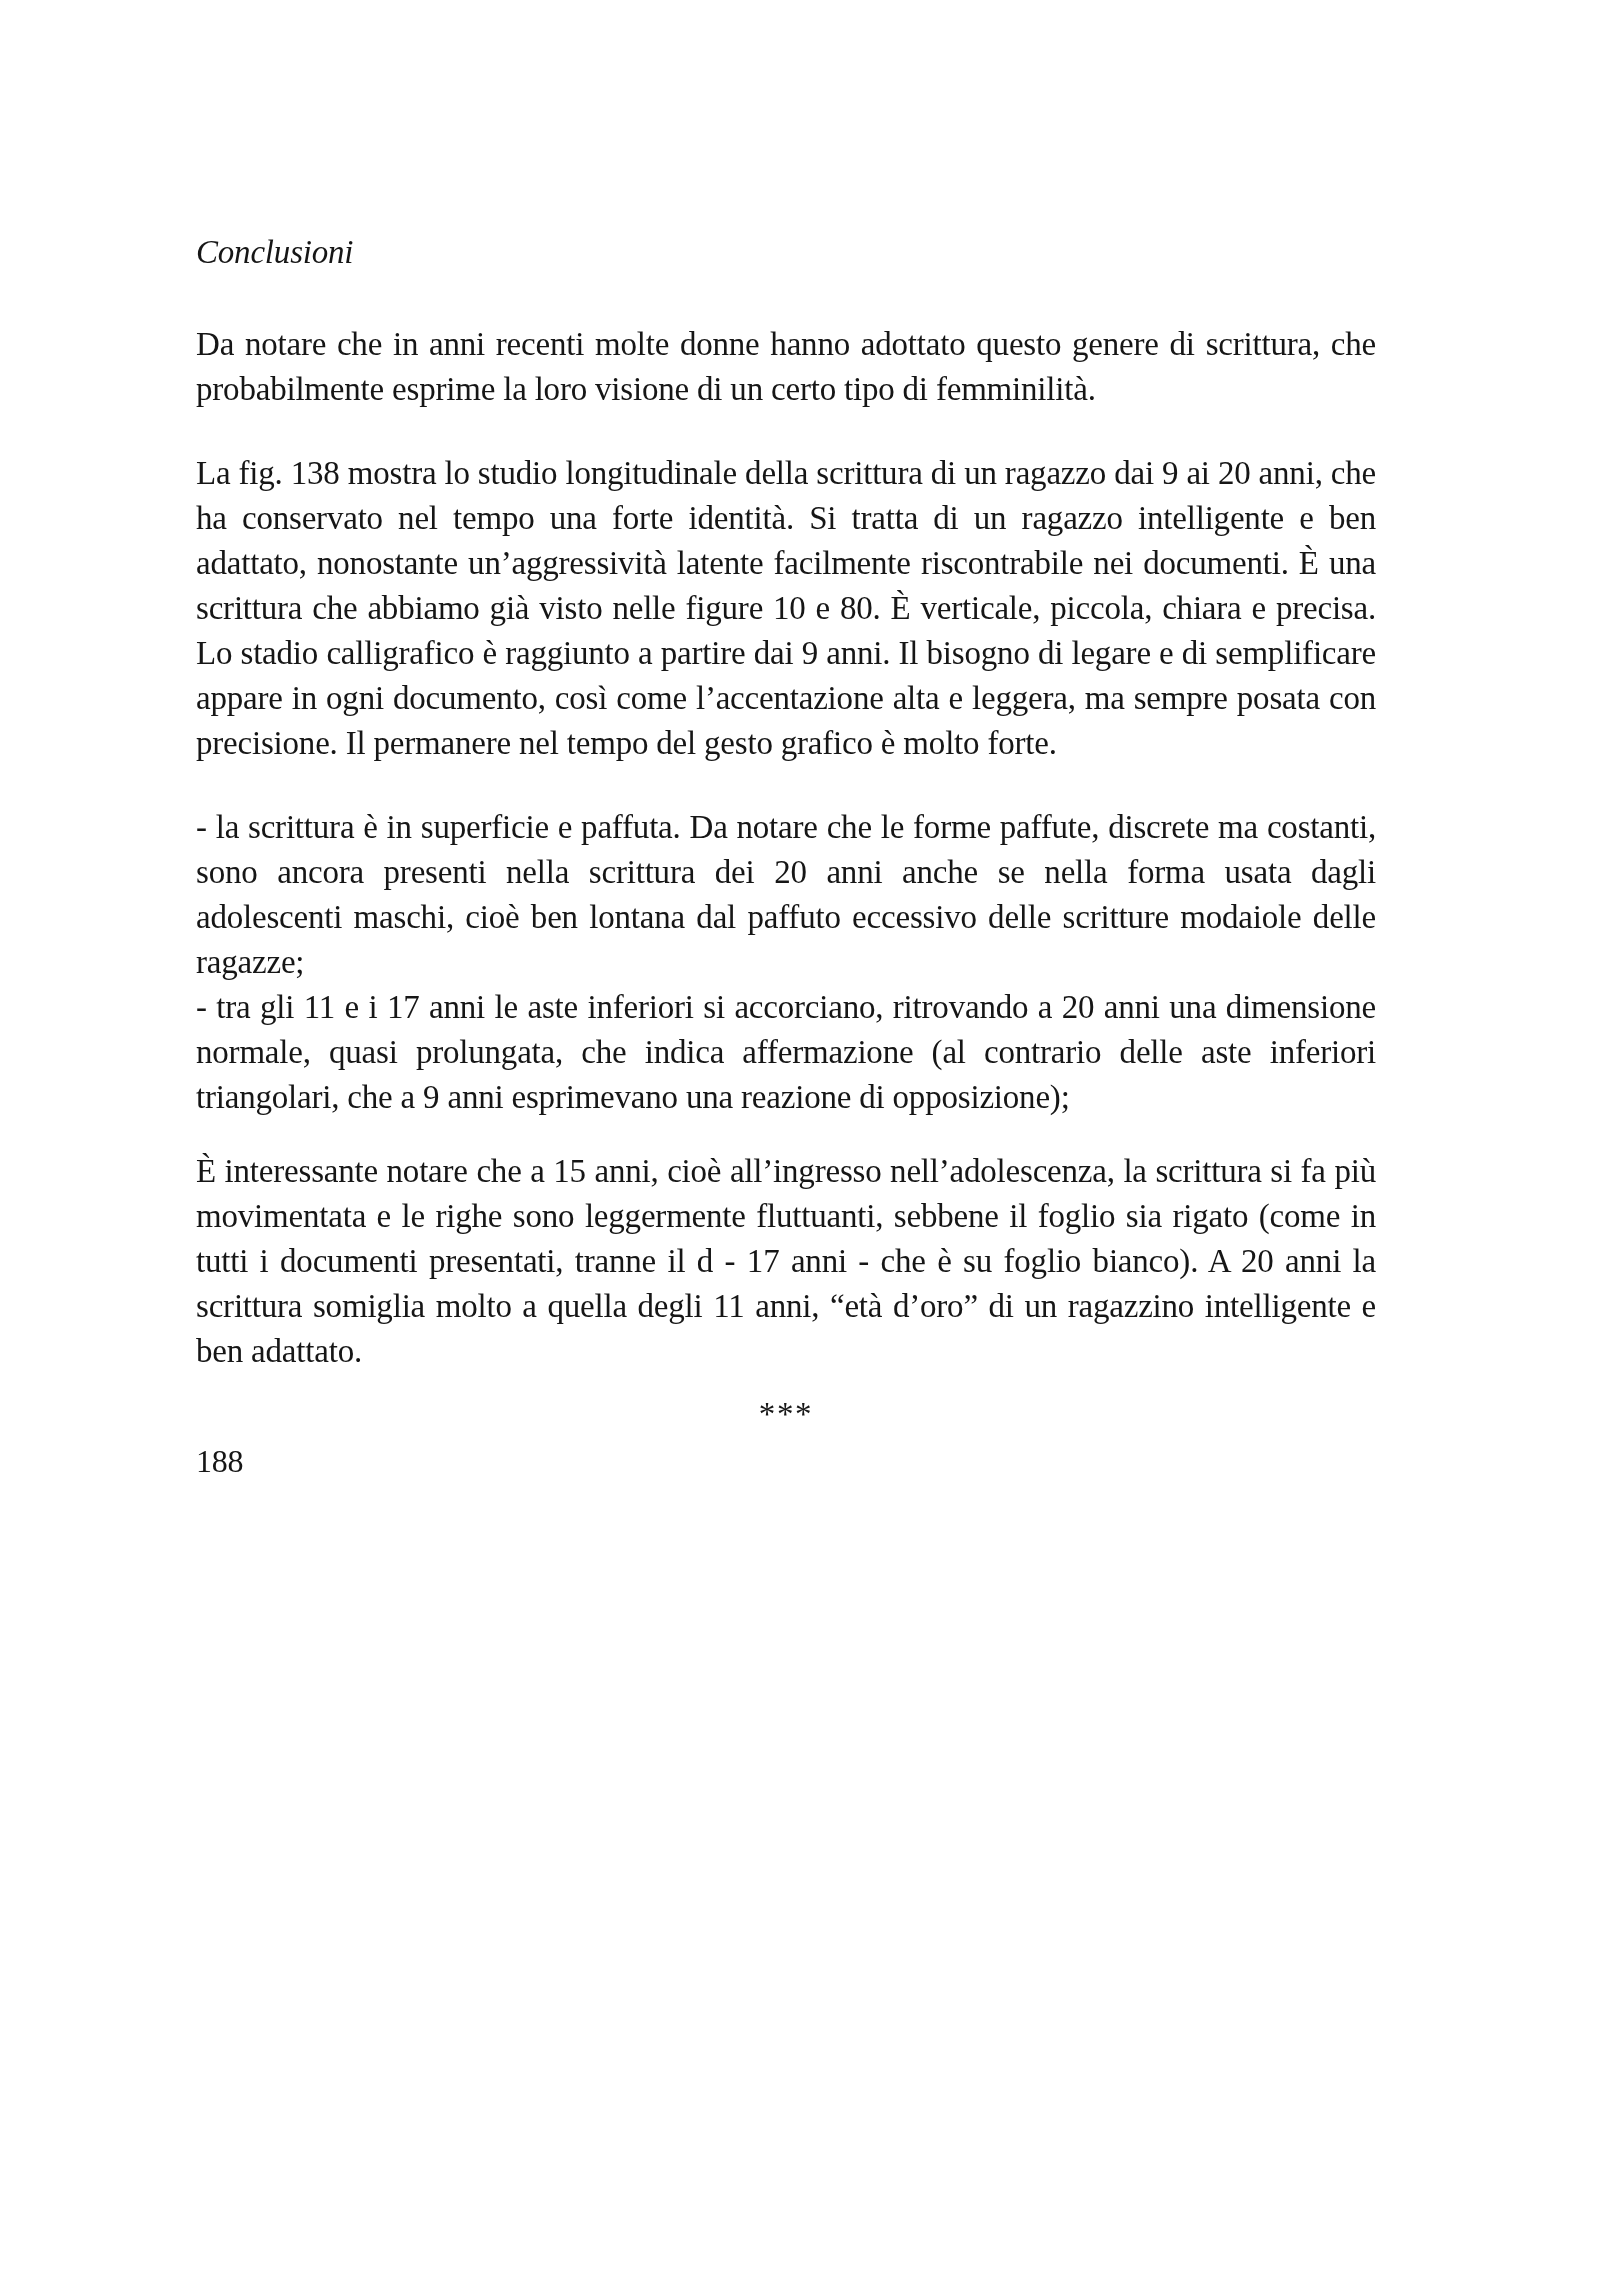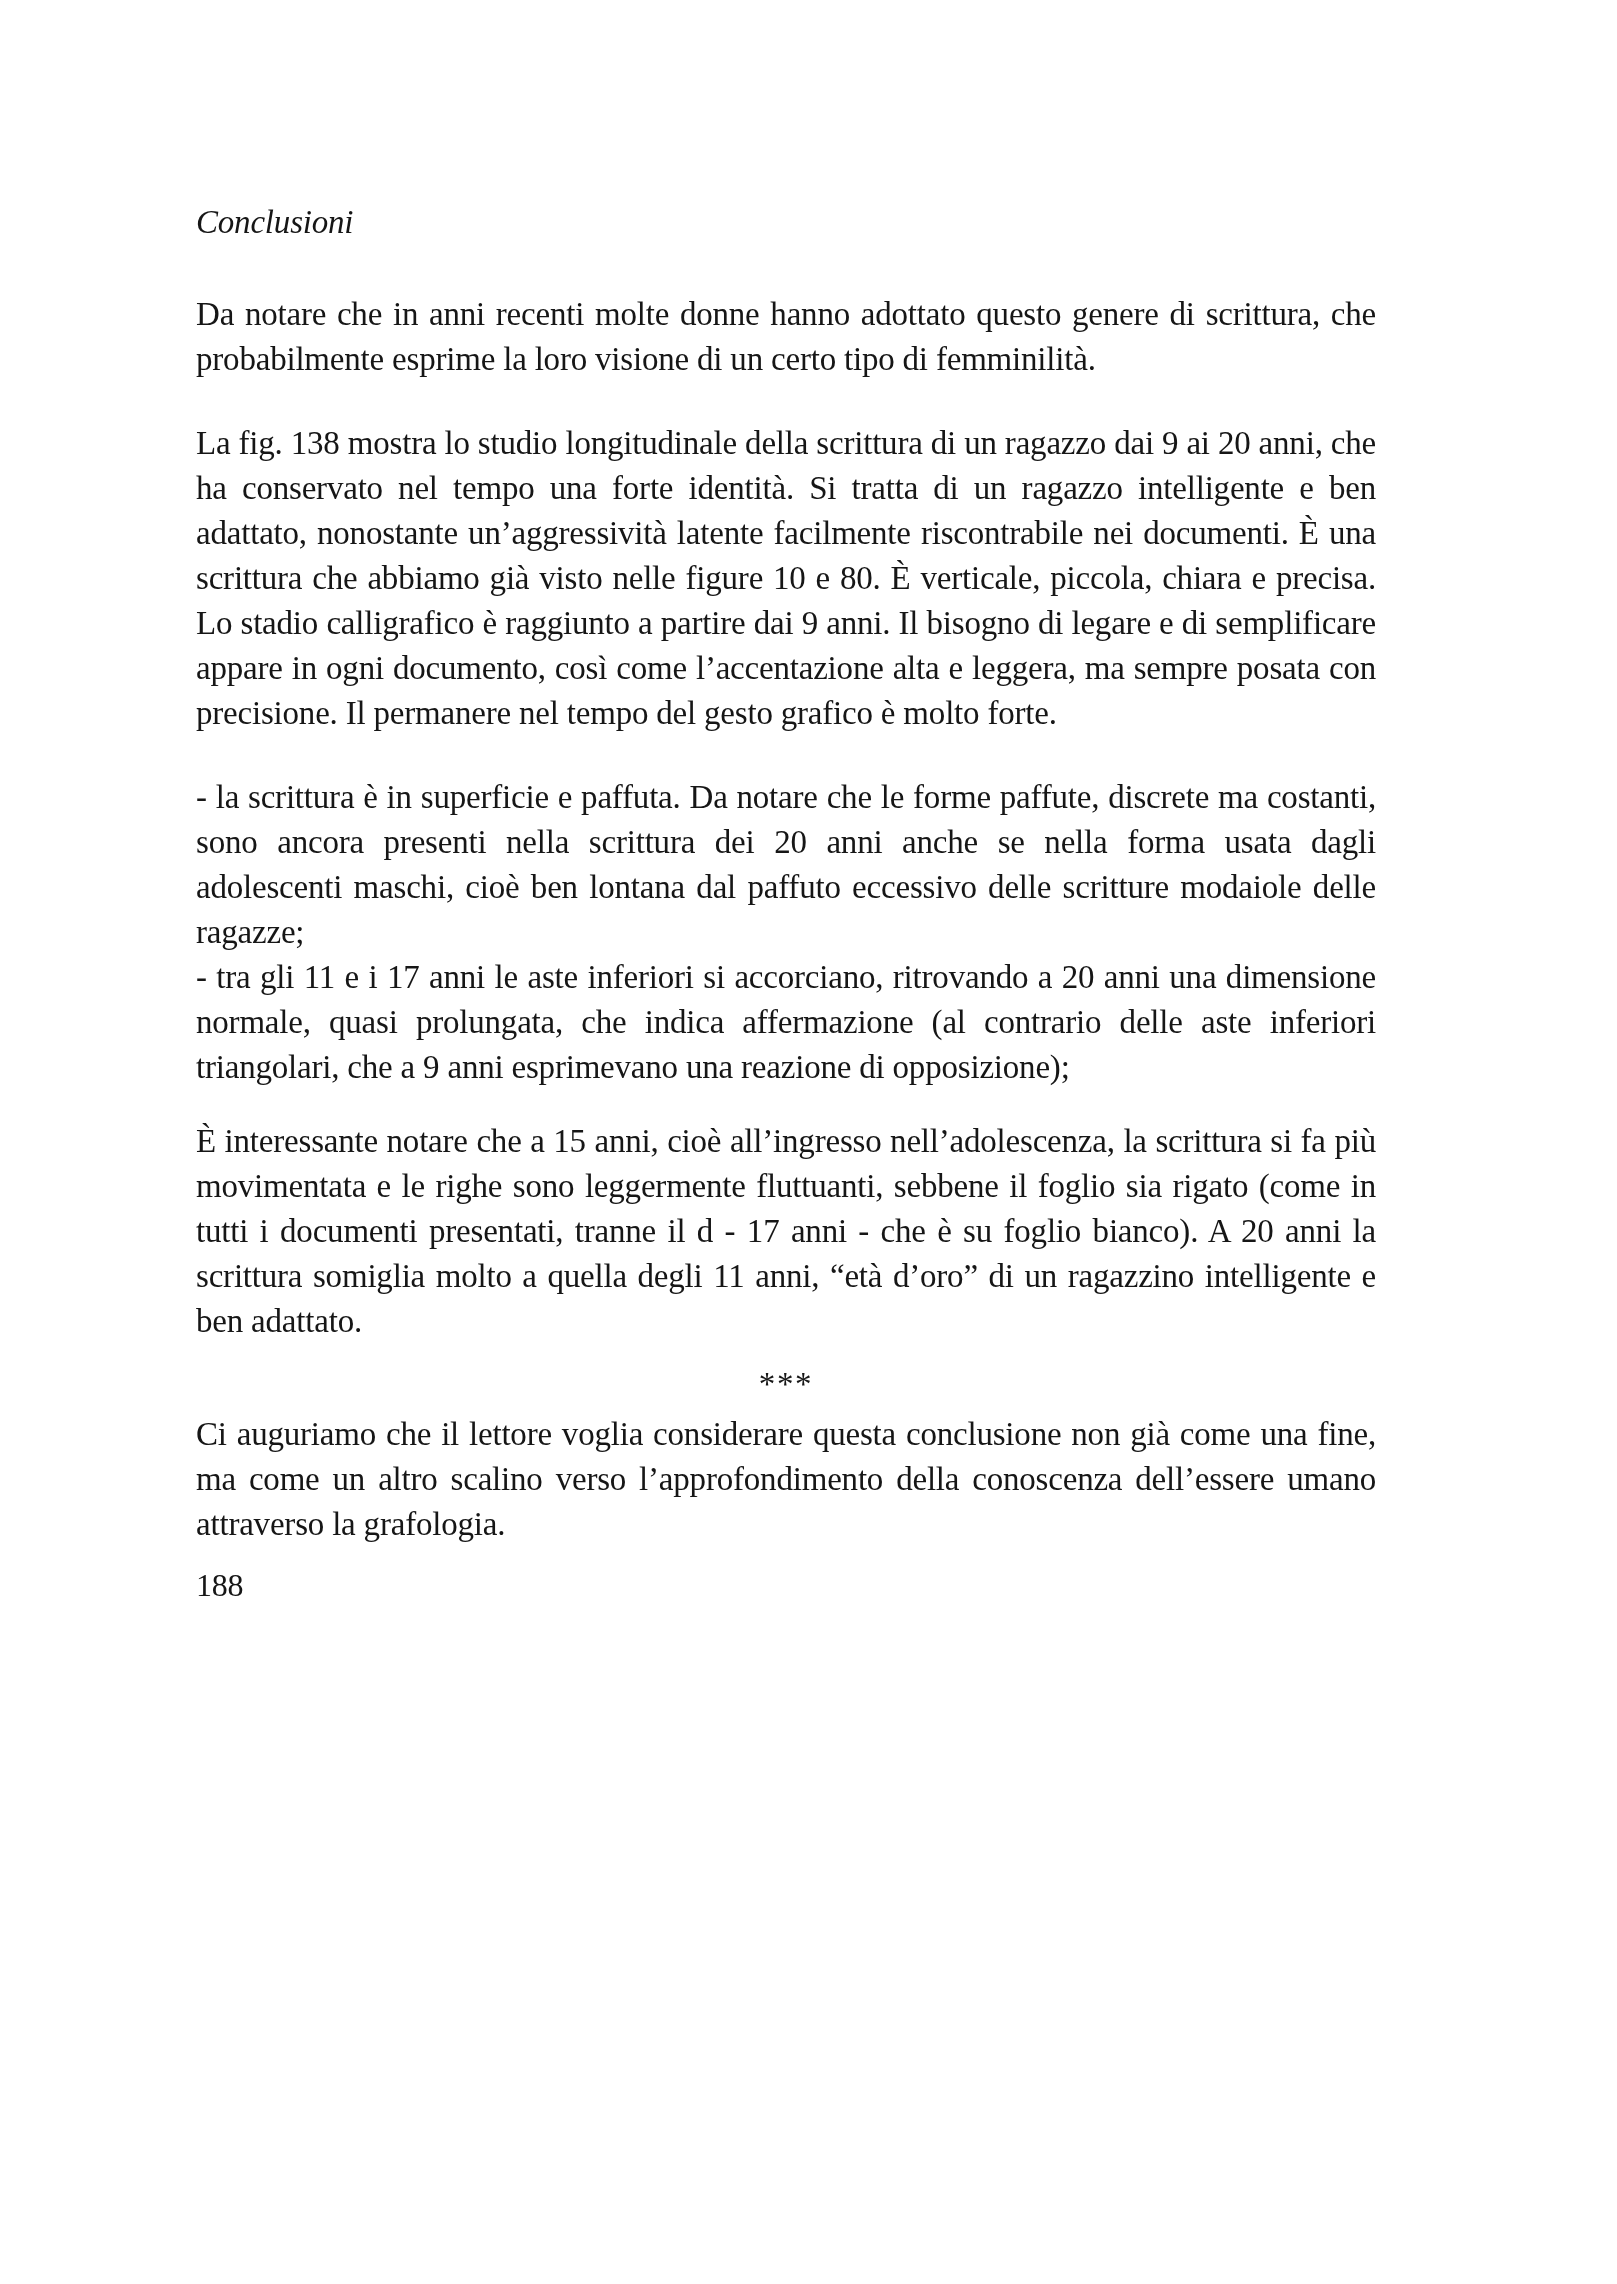--- a/index.html
+++ b/index.html
@@ -12,20 +12,21 @@
     width: 1618px;
     height: 1632px;
     background: #ffffff;
     box-sizing: border-box;
     padding: 200px 242px 0 196px;
     color: #161616;
     font-family: "Liberation Serif", "DejaVu Serif", serif;
     font-size: 33px;
     line-height: 45px;
     letter-spacing: -0.2px;
+    margin-top: 30px;
   }
   .section-heading {
     font-style: italic;
     font-size: 33px;
     line-height: 45px;
     margin: 0 0 47px 0;
   }
   p.para {
     margin: 0 0 39px 0;
     text-align: justify;
@@ -71,18 +72,17 @@
 
   <div class="list">
     <p class="para"><span>- la scrittura è in superficie e paffuta. Da notare che le forme paffute, discrete ma costanti, sono ancora presenti nella scrittura dei 20 anni anche se nella forma usata dagli adolescenti maschi, cioè ben lontana dal paffuto eccessivo delle scritture modaiole delle ragazze;</span></p>
     <p class="para"><span>- tra gli 11 e i 17 anni le aste inferiori si accorciano, ritrovando a 20 anni una dimensione normale, quasi prolungata, che indica affermazione (al contrario delle aste inferiori triangolari, che a 9 anni esprimevano una reazione di opposizione);</span></p>
   </div>
 
   <p class="para tight">È interessante notare che a 15 anni, cioè all’ingresso nell’adolescenza, la scrittura si fa più movimentata e le righe sono leggermente fluttuanti, sebbene il foglio sia rigato (come in tutti i documenti presentati, tranne il d - 17 anni - che è su foglio bianco). A 20 anni la scrittura somiglia molto a quella degli 11 anni, “età d’oro” di un ragazzino intelligente e ben adattato.</p>
 
   <div class="separator">***</div>
 
-  <p class="para last">Ci auguriamo che il lettore voglia considerare questa conclusione non già come una fine, ma come un altro scalino verso l’approfondimento della conoscenza dell’essere umano attraverso la grafologia.</p>
 
   <div class="page-number">188</div>
 
 </div>
 
 
 </body></html>

